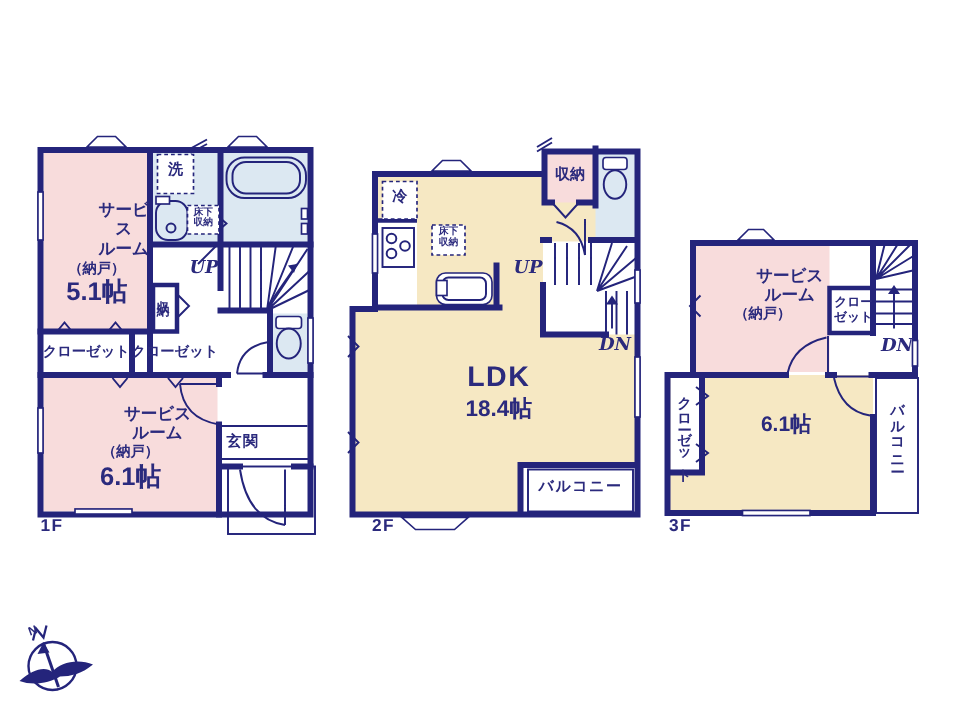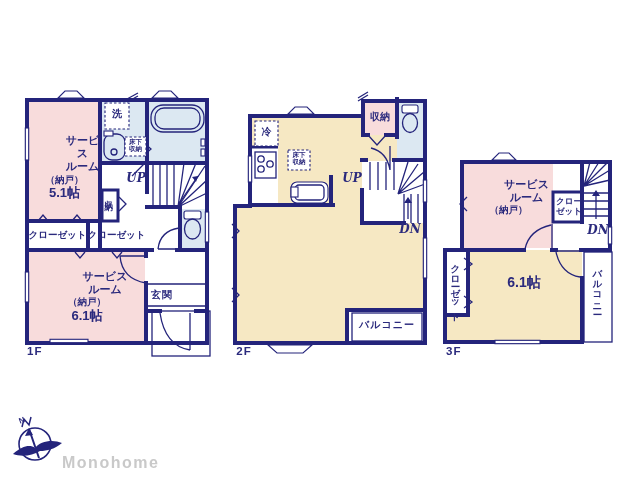--- a/index.html
+++ b/index.html
@@ -15,21 +15,21 @@
   .fpink{fill:var(--pink);}
   .fcream{fill:var(--cream);}
   .fblue{fill:var(--blue);}
   .fwall{fill:var(--wall);}
   .lbl{position:absolute;color:var(--text);font-weight:bold;line-height:1.2;text-align:center;}
   .lbl span{display:block;}
   .s11{font-size:11px;margin-left:36px;}
   .s10{font-size:10px;letter-spacing:1px;}
   .s95{font-size:9.5px;letter-spacing:0;}
   .s85{font-size:8.5px;}
-  .s13{font-size:13px;}
+  .s13{font-size:17px;}
   .s14{font-size:14px;}
   .s15{font-size:15px;letter-spacing:2px;}
   .s19{font-size:19px;letter-spacing:1px;}
   .s65{font-size:6.5px;line-height:1.1;letter-spacing:0;}
   .updn{font-family:"DejaVu Serif",serif;font-style:italic;font-weight:bold;font-size:12px;}
   .vert{writing-mode:vertical-rl;text-orientation:upright;letter-spacing:2px;}
   .floorlbl{font-size:11.5px;letter-spacing:1px;}
   .logo-text{position:absolute;color:var(--gray);font-size:16px;font-weight:bold;
              letter-spacing:1.5px;font-family:"Liberation Sans",sans-serif;}
   .compass-n{position:absolute;color:var(--text);font-size:8px;font-weight:bold;
@@ -253,24 +253,28 @@
   </div>
   <div class="lbl s10" style="left:363px;top:111px;width:34px;letter-spacing:0;">
     <span>収納</span>
   </div>
   <div class="lbl updn" style="left:340px;top:171px;width:24px;">
     <span>UP</span>
   </div>
   <div class="lbl updn" style="left:396px;top:222px;width:28px;">
     <span>DN</span>
   </div>
+  <div class="lbl" style="left:270px;top:241px;width:125px;">
+    <span class="s19">LDK</span>
+    <span class="s15" style="letter-spacing:0;">18.4帖</span>
+  </div>
   <div class="lbl s10" style="left:352px;top:319px;width:70px;">
     <span>バルコニー</span>
   </div>
-  <div class="lbl floorlbl" style="left:232px;top:345px;width:24px;text-align:center;">
+  <div class="lbl floorlbl" style="left:248px;top:345px;width:24px;text-align:left;">
     <span>2F</span>
   </div>
 
   <div class="lbl" style="left:464px;top:178px;width:89px;">
     <span class="s11">サービス</span>
     <span class="s11">ルーム</span>
     <span class="s95">（納戸）</span>
   </div>
   <div class="lbl" style="left:553px;top:196px;width:29px;text-align:right;">
     <span class="s85">クロー</span>
@@ -288,17 +292,14 @@
   <div class="lbl s95 vert" style="left:592px;top:262px;letter-spacing:1px;">
     <span>バルコニー</span>
   </div>
   <div class="lbl floorlbl" style="left:446px;top:345px;width:24px;text-align:left;">
     <span>3F</span>
   </div>
 
   <div class="compass-n" style="left:19px;top:416px;">
     <span>N</span>
   </div>
-  <div class="logo-text" style="left:62px;top:454px;">
-    <span>Monohome</span>
-  </div>
 
 </div>
 
 </body></html>

